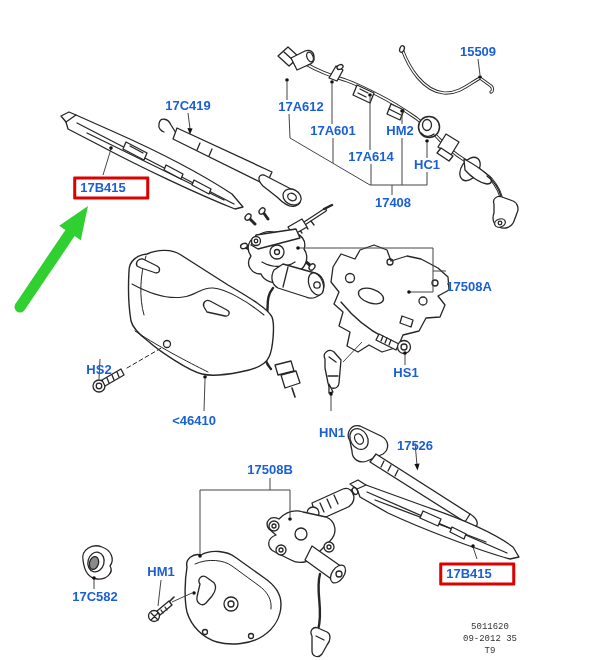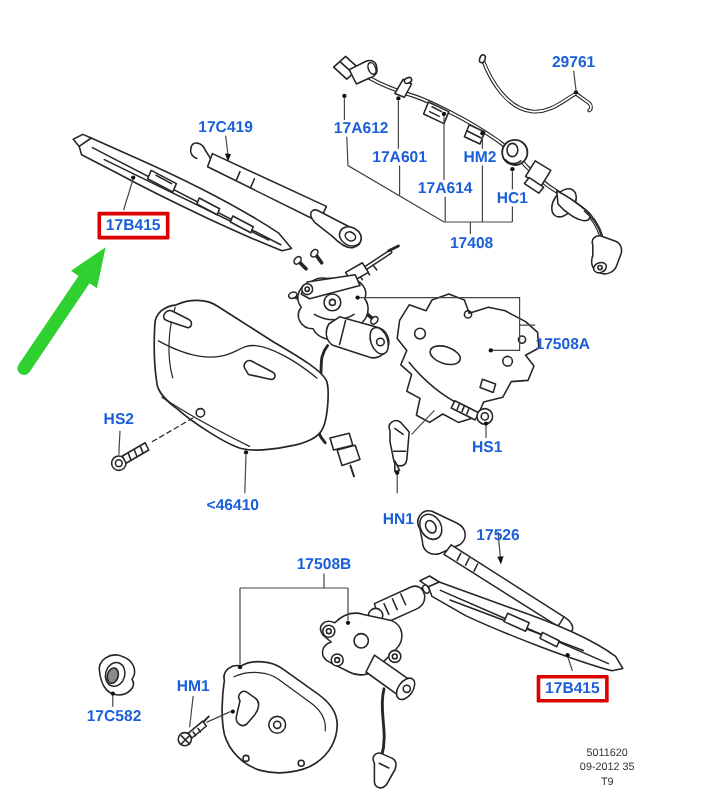--- a/index.html
+++ b/index.html
@@ -8,27 +8,26 @@
     font-family:"Liberation Sans",sans-serif;
   }
   .stage svg{position:absolute;left:0;top:0;}
   .lbl{
     position:absolute;transform:translate(-50%,-50%);
     font-weight:bold;font-size:13px;line-height:14px;
     color:var(--label_blue,#1a5fd8);white-space:nowrap;z-index:3;
   }
   .hl{
     border:3px solid var(--highlight_red,#dd0000);
-    background:#fff;padding:1px 4px 2px 4px;border-radius:1px;
+    background:#fff;padding:1px 20px 2px 4px;border-radius:1px;
   }
   .footer{
     position:absolute;transform:translate(-50%,-50%);
     font-size:9px;line-height:12px;color:#333;text-align:center;z-index:3;
-    font-family:Liberation Sans, sans-serif;
-    margin-left:16px;
+    font-family:Liberation Mono, monospace;
   }
   .footer span{display:block;}
   .arrow-green{fill:var(--arrow_green,#30d030);}
 </style>
 </head>
 <body>
 
 <div class="stage">
 
 <svg width="600" height="660" viewBox="0 0 600 660">
@@ -263,31 +262,31 @@
       <polygon points="414.4,464 419.6,463.6 417.5,470.5"></polygon>
     </g>
   </g>
 
   <g>
     <polygon class="arrow-green" points="15.4,303.9 65.4,229.9 59.2,225.7 88,206 80.8,240.3 74.6,236.1 24.6,310.1"></polygon>
     <circle class="arrow-green" cx="20" cy="307" r="5.5"></circle>
   </g>
 </svg>
 
-<div class="lbl" style="left:478px;top:52px">29761</div>
+<div class="lbl" style="left:478px;top:52px">15509</div>
 <div class="lbl" style="left:188px;top:106px">17C419</div>
 <div class="lbl" style="left:301px;top:107px">17A612</div>
 <div class="lbl" style="left:333px;top:131px">17A601</div>
 <div class="lbl" style="left:400px;top:131px">HM2</div>
 <div class="lbl" style="left:371px;top:157px">17A614</div>
 <div class="lbl" style="left:427px;top:165px">HC1</div>
 <div class="lbl" style="left:393px;top:203px">17408</div>
 <div class="lbl hl" style="left:111px;top:188px">17B415</div>
 <div class="lbl" style="left:469px;top:287px">17508A</div>
-<div class="lbl" style="left:99px;top:349px">HS2</div>
+<div class="lbl" style="left:99px;top:370px">HS2</div>
 <div class="lbl" style="left:406px;top:373px">HS1</div>
 <div class="lbl" style="left:332px;top:433px">HN1</div>
 <div class="lbl" style="left:194px;top:421px">&lt;46410</div>
 <div class="lbl" style="left:415px;top:446px">17526</div>
 <div class="lbl" style="left:270px;top:470px">17508B</div>
 <div class="lbl" style="left:161px;top:572px">HM1</div>
 <div class="lbl" style="left:95px;top:597px">17C582</div>
 <div class="lbl hl" style="left:477px;top:574px">17B415</div>
 
 <div class="footer" style="left:490px;top:639px">

